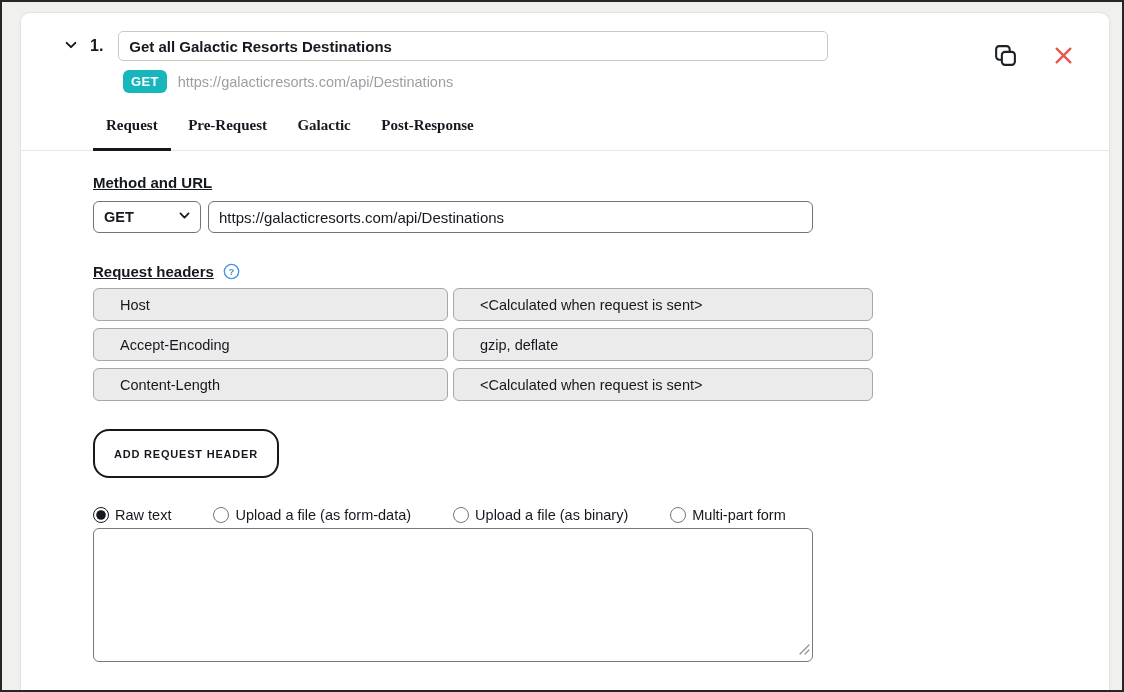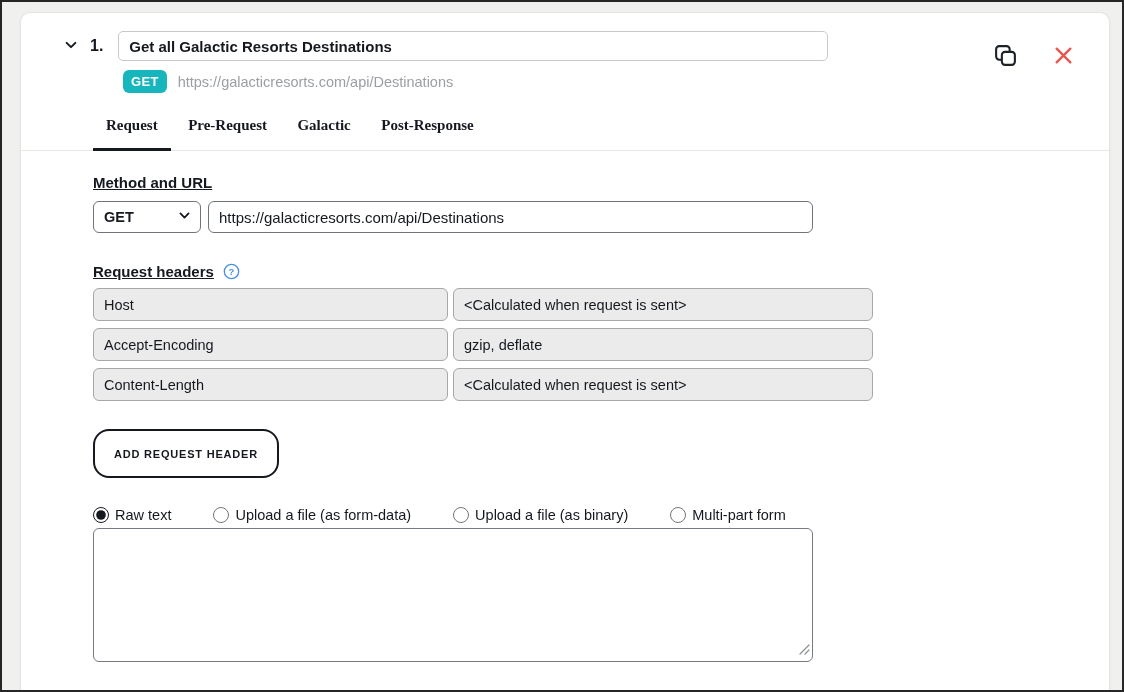--- a/index.html
+++ b/index.html
@@ -63,21 +63,21 @@
   .url-input {
     width: 605px; height: 32px; border: 1px solid #6f747a; border-radius: 6px;
     padding: 0 10px; font-family: inherit; font-size: 15px; color: var(--text, #15191f);
     background: #fff;
   }
   .headers-section { margin-top: 30px; }
   .label-with-help { display: flex; align-items: flex-start; gap: 9px; margin-bottom: 4px; }
   .hdr-row { display: flex; gap: 5px; margin-bottom: 7px; }
   .hdr-input {
     height: 33px; background: #ebebeb; border: 1px solid #a7a7a7; border-radius: 6px;
-    padding: 0 10px; font-family: inherit; font-size: 14.5px; color: var(--text, #15191f);
+    padding: 0 26px; font-family: inherit; font-size: 14.5px; color: var(--text, #15191f);
   }
   .hdr-name { width: 355px; }
   .hdr-value { width: 420px; }
   .add-header-btn {
     margin-top: 21px; height: 49px; padding: 0 19px;
     background: #fff; border: 2px solid #15191f; border-radius: 16px;
     font-family: inherit; font-size: 11px; font-weight: 700; letter-spacing: 0.8px;
     color: var(--text, #15191f); cursor: pointer;
   }
   .body-section { margin-top: 29px; }

